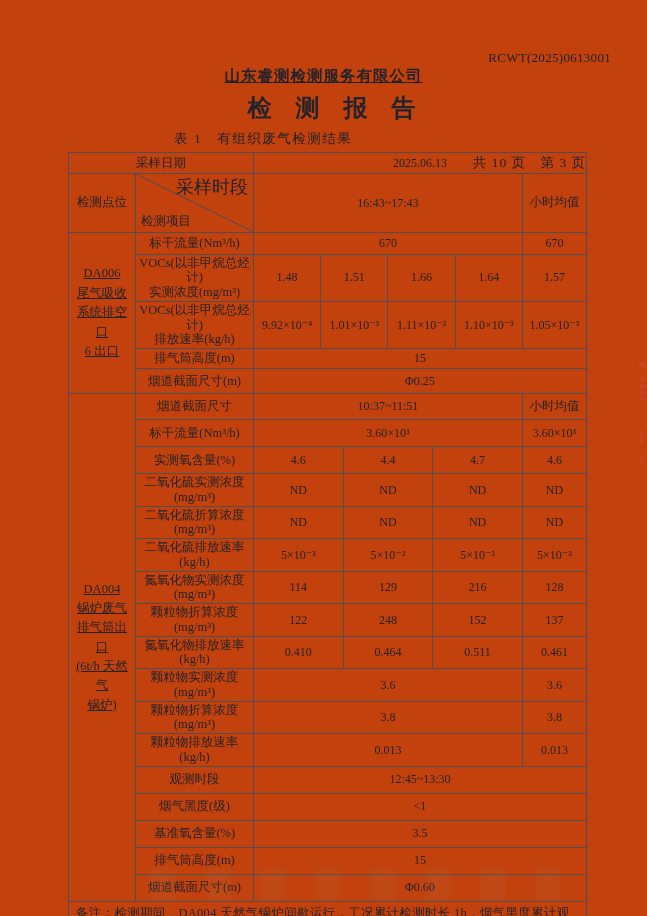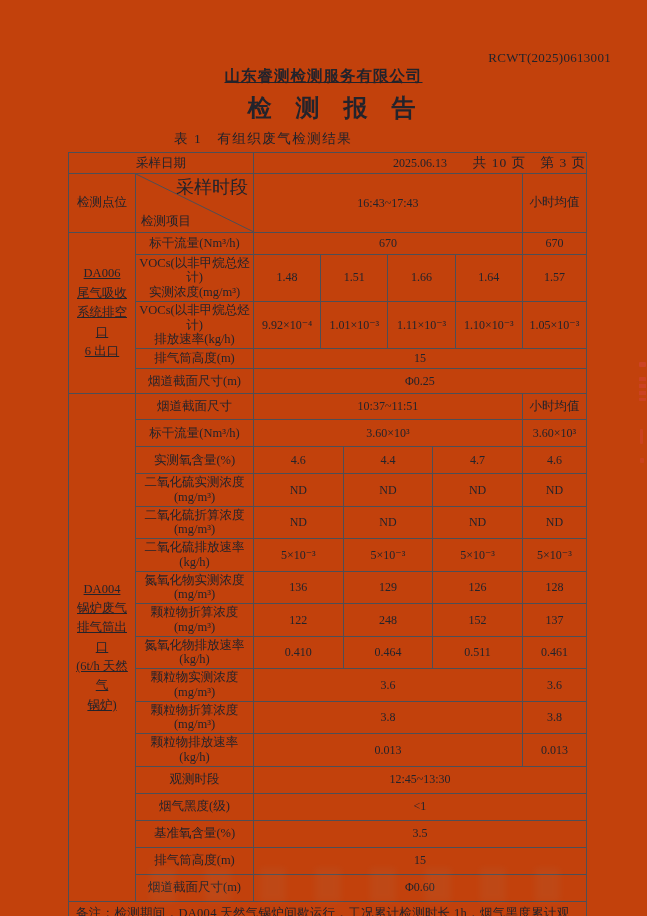--- a/index.html
+++ b/index.html
@@ -187,23 +187,23 @@
 (kg/h)</td>
       <td colspan="4">5×10⁻³</td>
       <td colspan="4">5×10⁻³</td>
       <td colspan="4">5×10⁻³</td>
       <td>5×10⁻³</td>
     </tr>
 
     <tr class="h30">
       <td class="lbl">氮氧化物实测浓度
 (mg/m³)</td>
-      <td colspan="4">136</td>
+      <td colspan="4">114</td>
       <td colspan="4">129</td>
-      <td colspan="4">126</td>
+      <td colspan="4">216</td>
       <td>128</td>
     </tr>
 
     <tr class="h30">
       <td class="lbl">颗粒物折算浓度
 (mg/m³)</td>
       <td colspan="4">122</td>
       <td colspan="4">248</td>
       <td colspan="4">152</td>
       <td>137</td>

